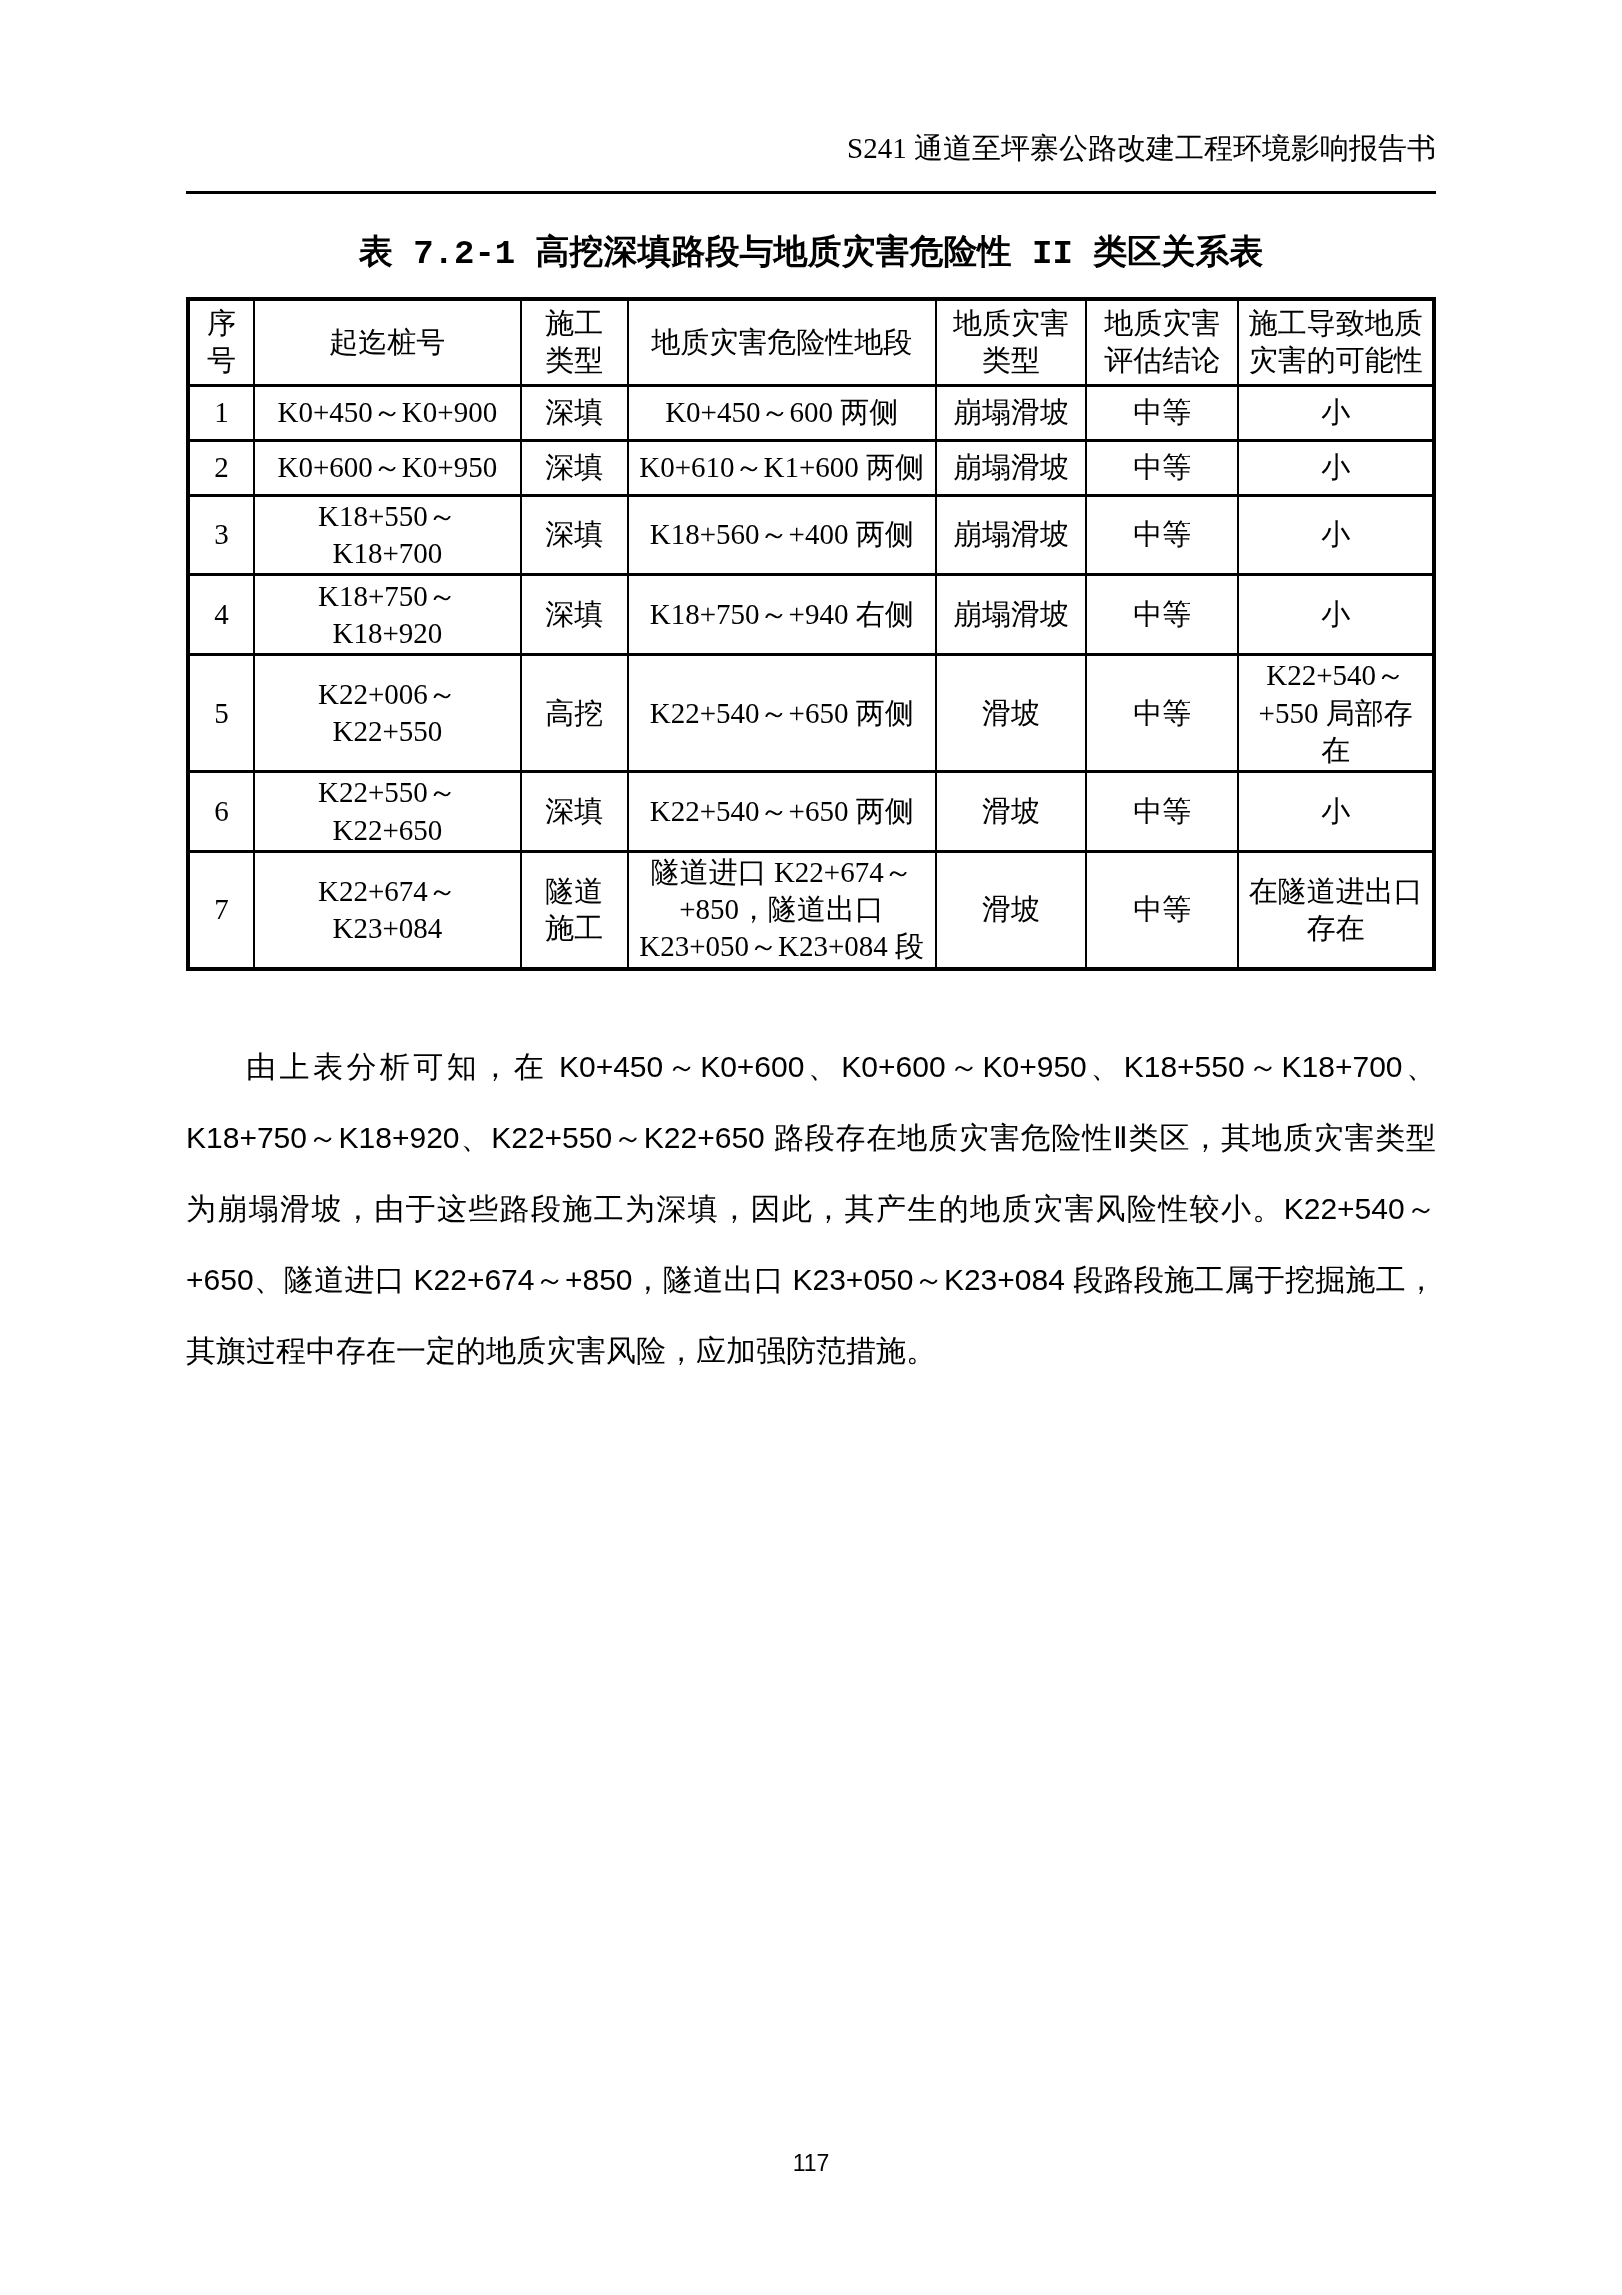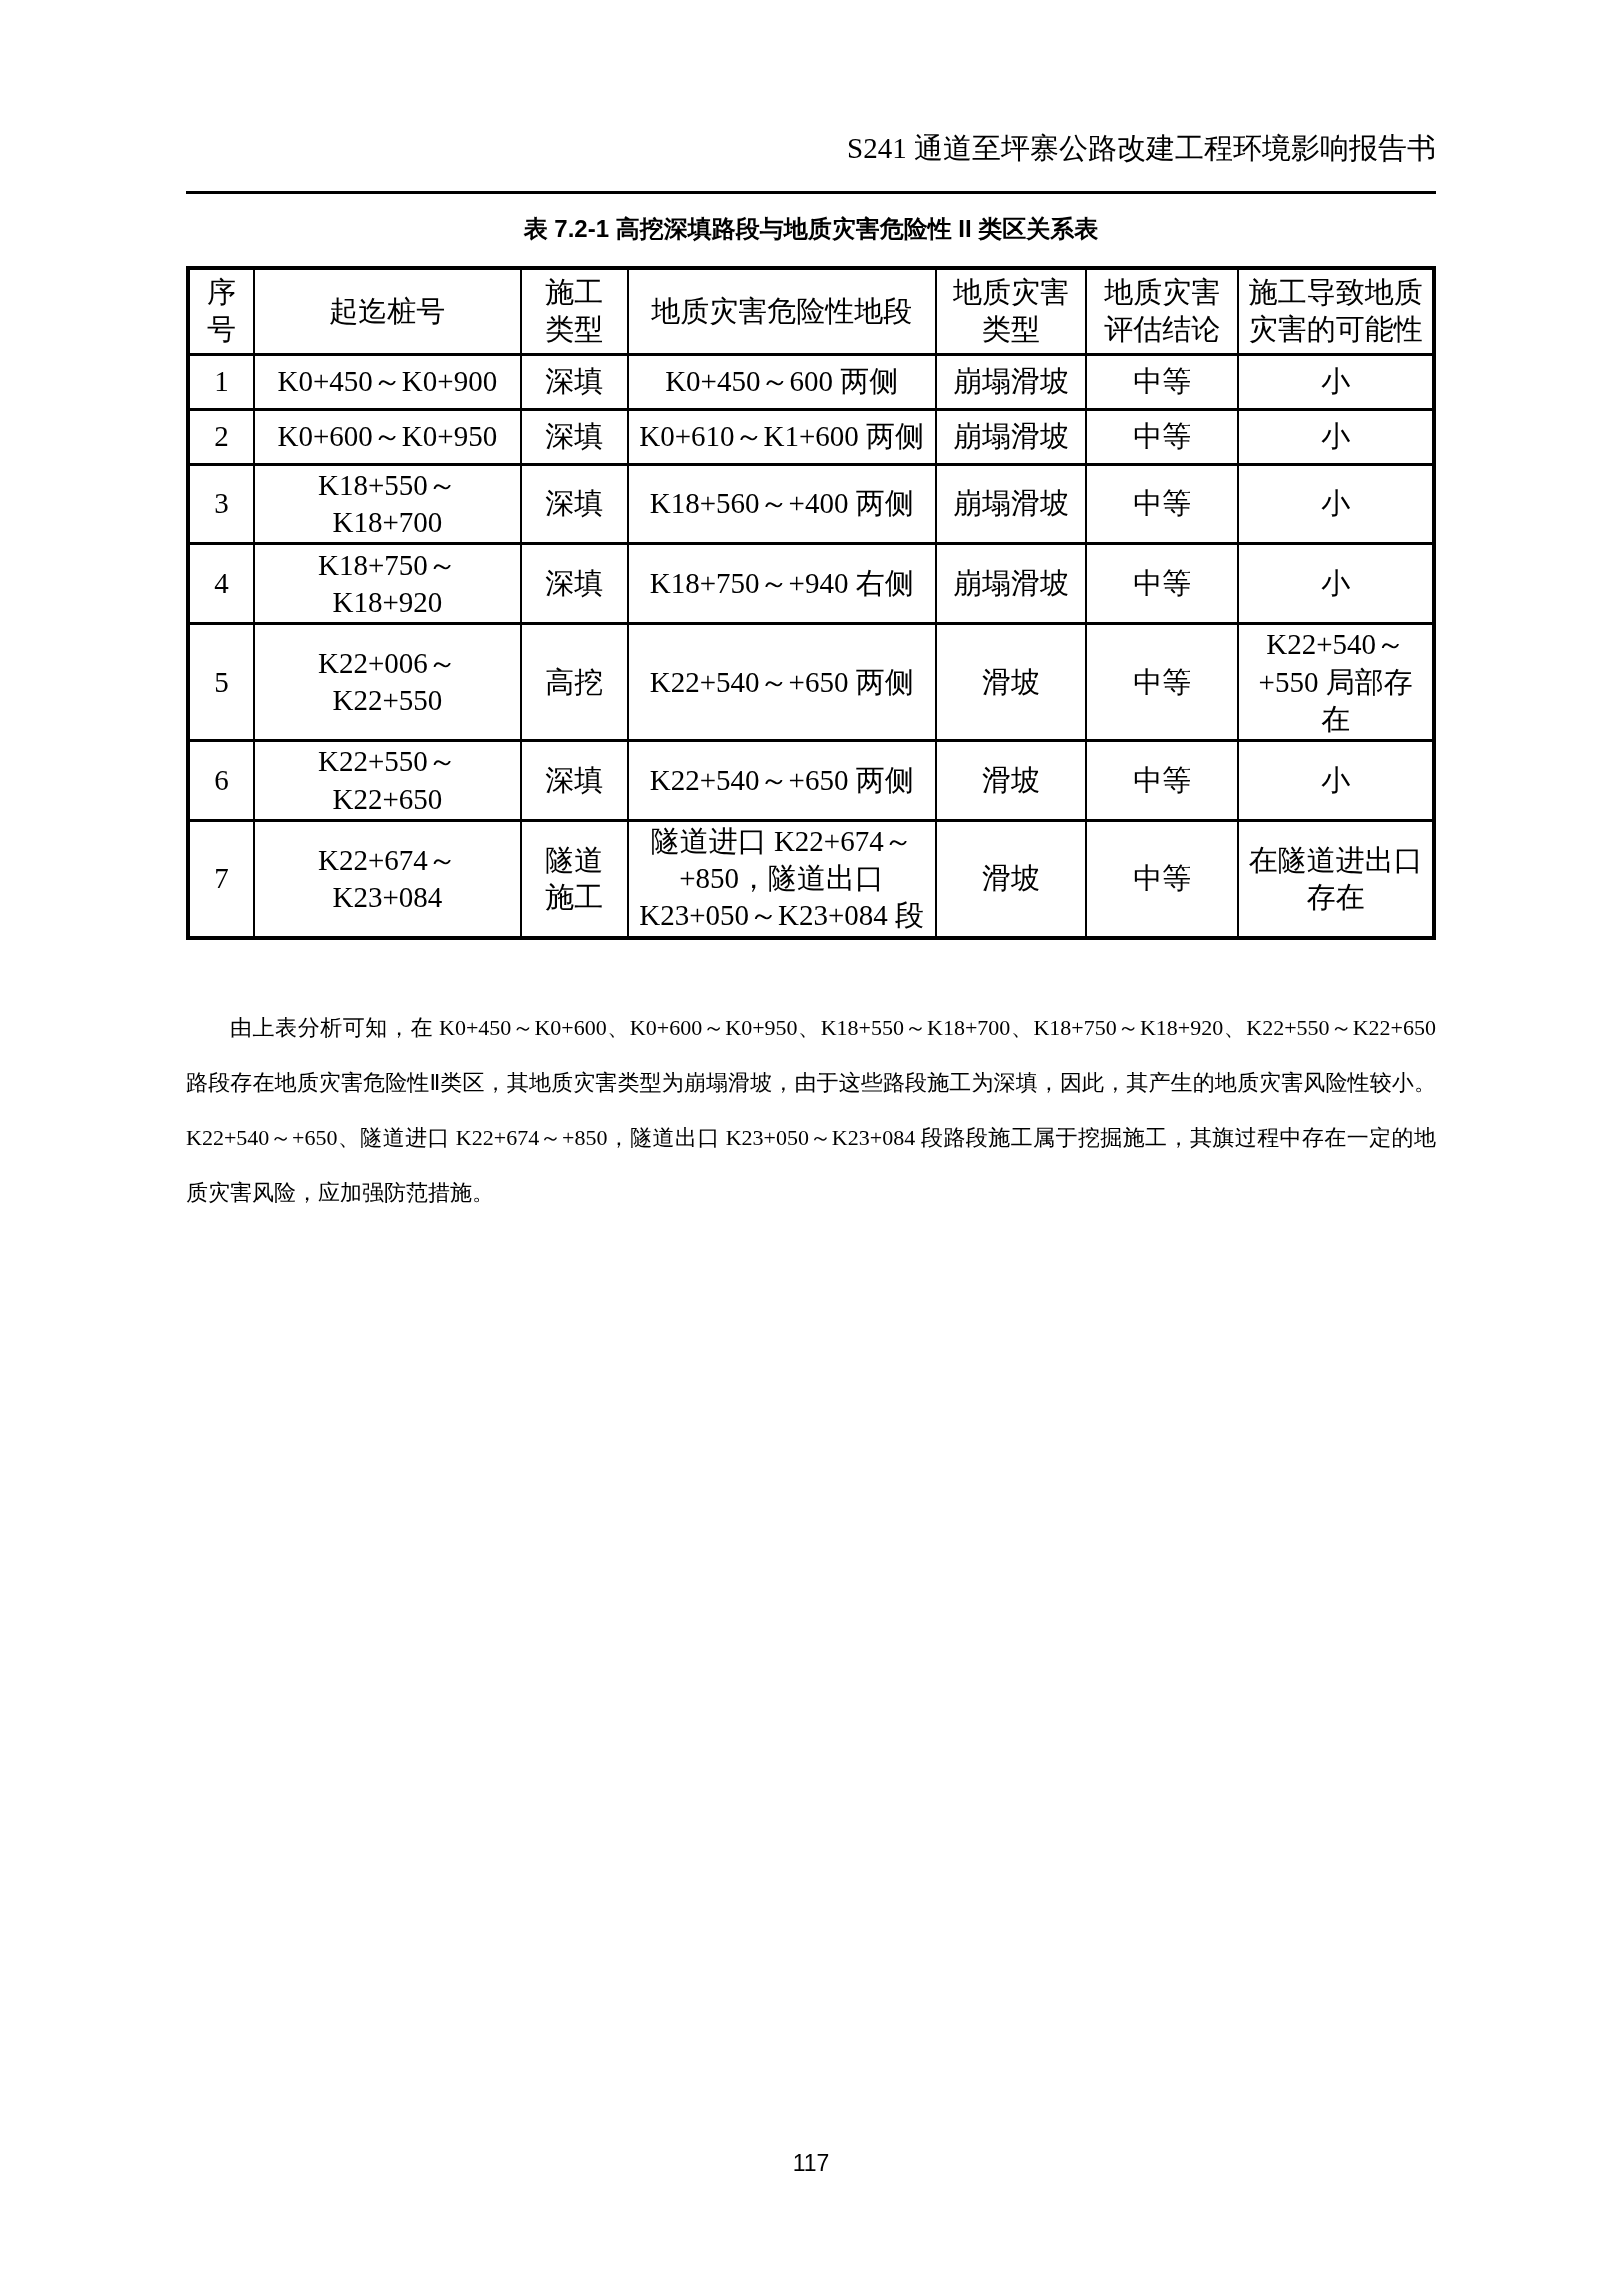--- a/index.html
+++ b/index.html
@@ -26,25 +26,25 @@
     line-height: 1.25;
     padding-bottom: 25px;
     font-family: "Liberation Serif", "DejaVu Serif", serif;
   }
   .header-divider {
     border-bottom: 3.9px solid #000;
     height: 0;
   }
   
   .table-title {
-    margin-top: 21px;
+    margin-top: 40px;
     text-align: center;
-    font-family: Liberation Sans, sans-serif;
+    font-family: Liberation Mono, monospace;
     font-weight: bold;
-    font-size: 24px;
+    font-size: 34px;
     line-height: 1.2;
   }
   
   table.hazard {
     margin-top: 22px;
     width: 100%;
     border-collapse: collapse;
     border: 4.6px solid #000;
     table-layout: fixed;
   }
@@ -58,25 +58,25 @@
     font-weight: normal;
     font-size: 29px;
     line-height: 1.28;
     padding: 1.3px 5.2px;
     white-space: pre-line;
     font-family: "Liberation Serif", "DejaVu Serif", serif;
   }
   
   .body-paragraph {
     margin: 60px 0 0 0;
-    font-size: 22px;
-    line-height: 55px;
+    font-size: 30px;
+    line-height: 71px;
     text-align: justify;
     text-indent: 2em;
-    font-family: Liberation Serif, serif;
+    font-family: Liberation Sans, sans-serif;
   }
   
   .page-number {
     position: absolute;
     top: 2150px;
     left: 0;
     width: 100%;
     text-align: center;
     font-size: 23px;
     font-family: "Liberation Sans", "DejaVu Sans", sans-serif;

